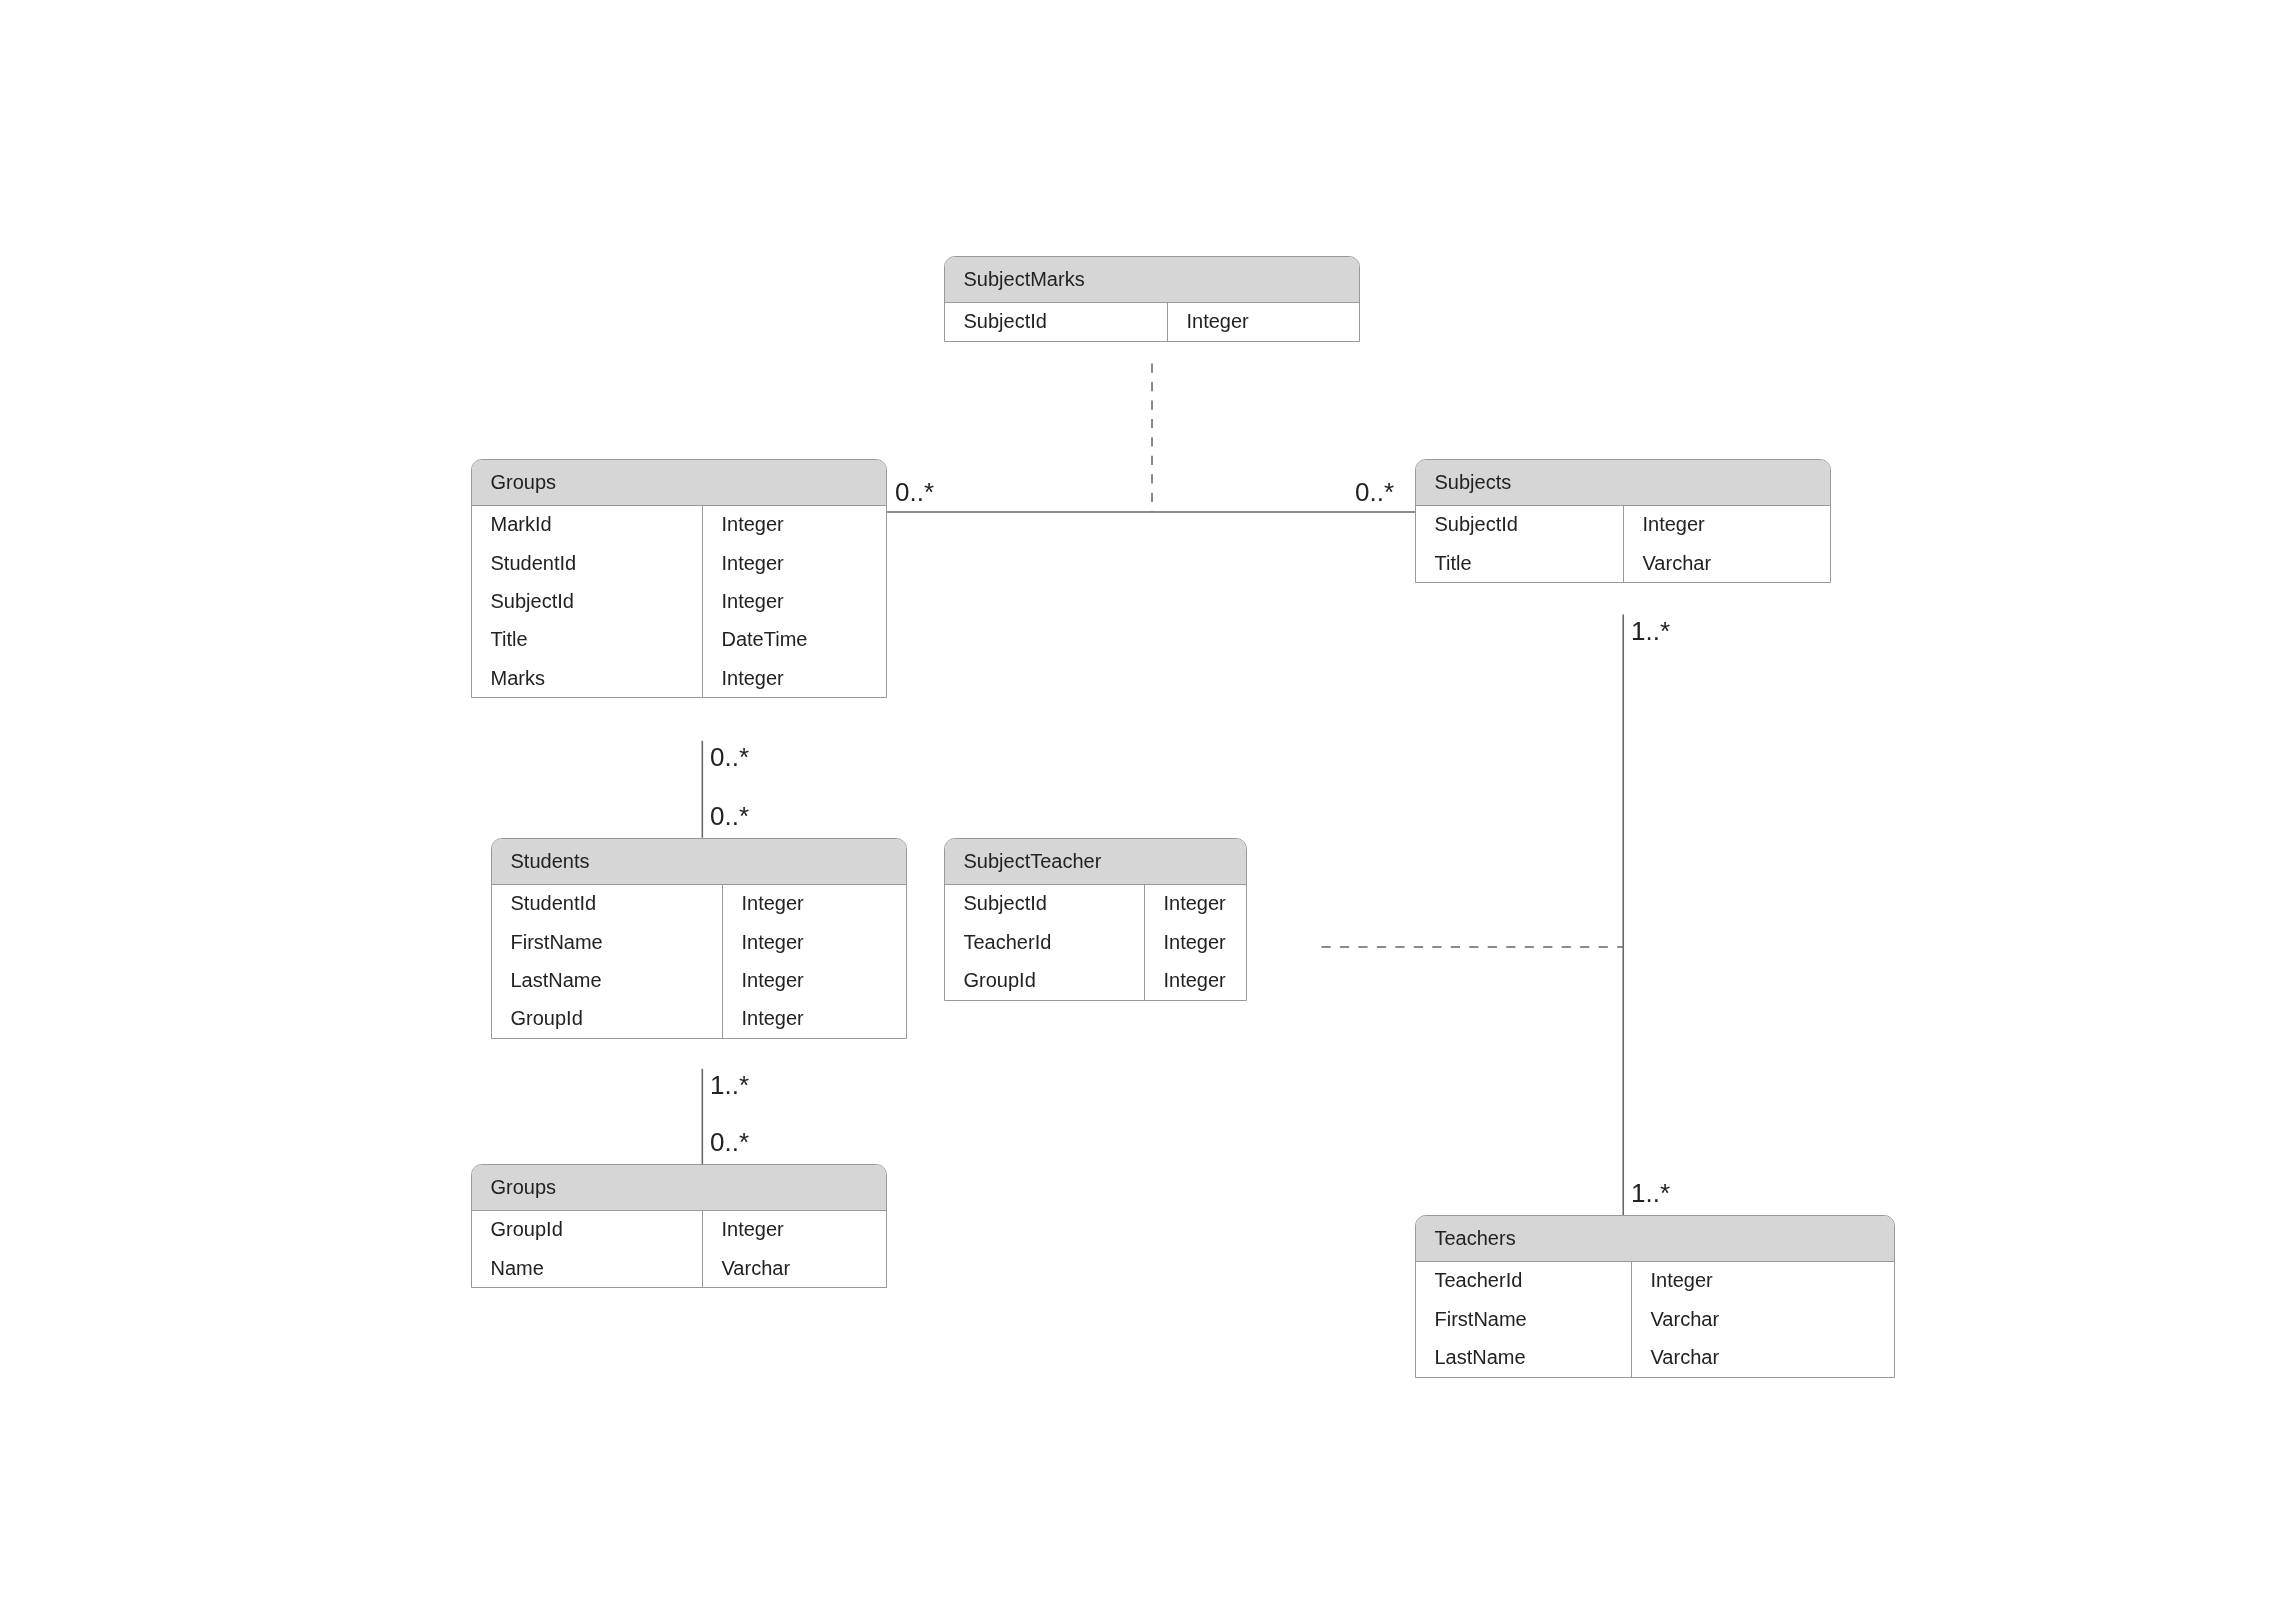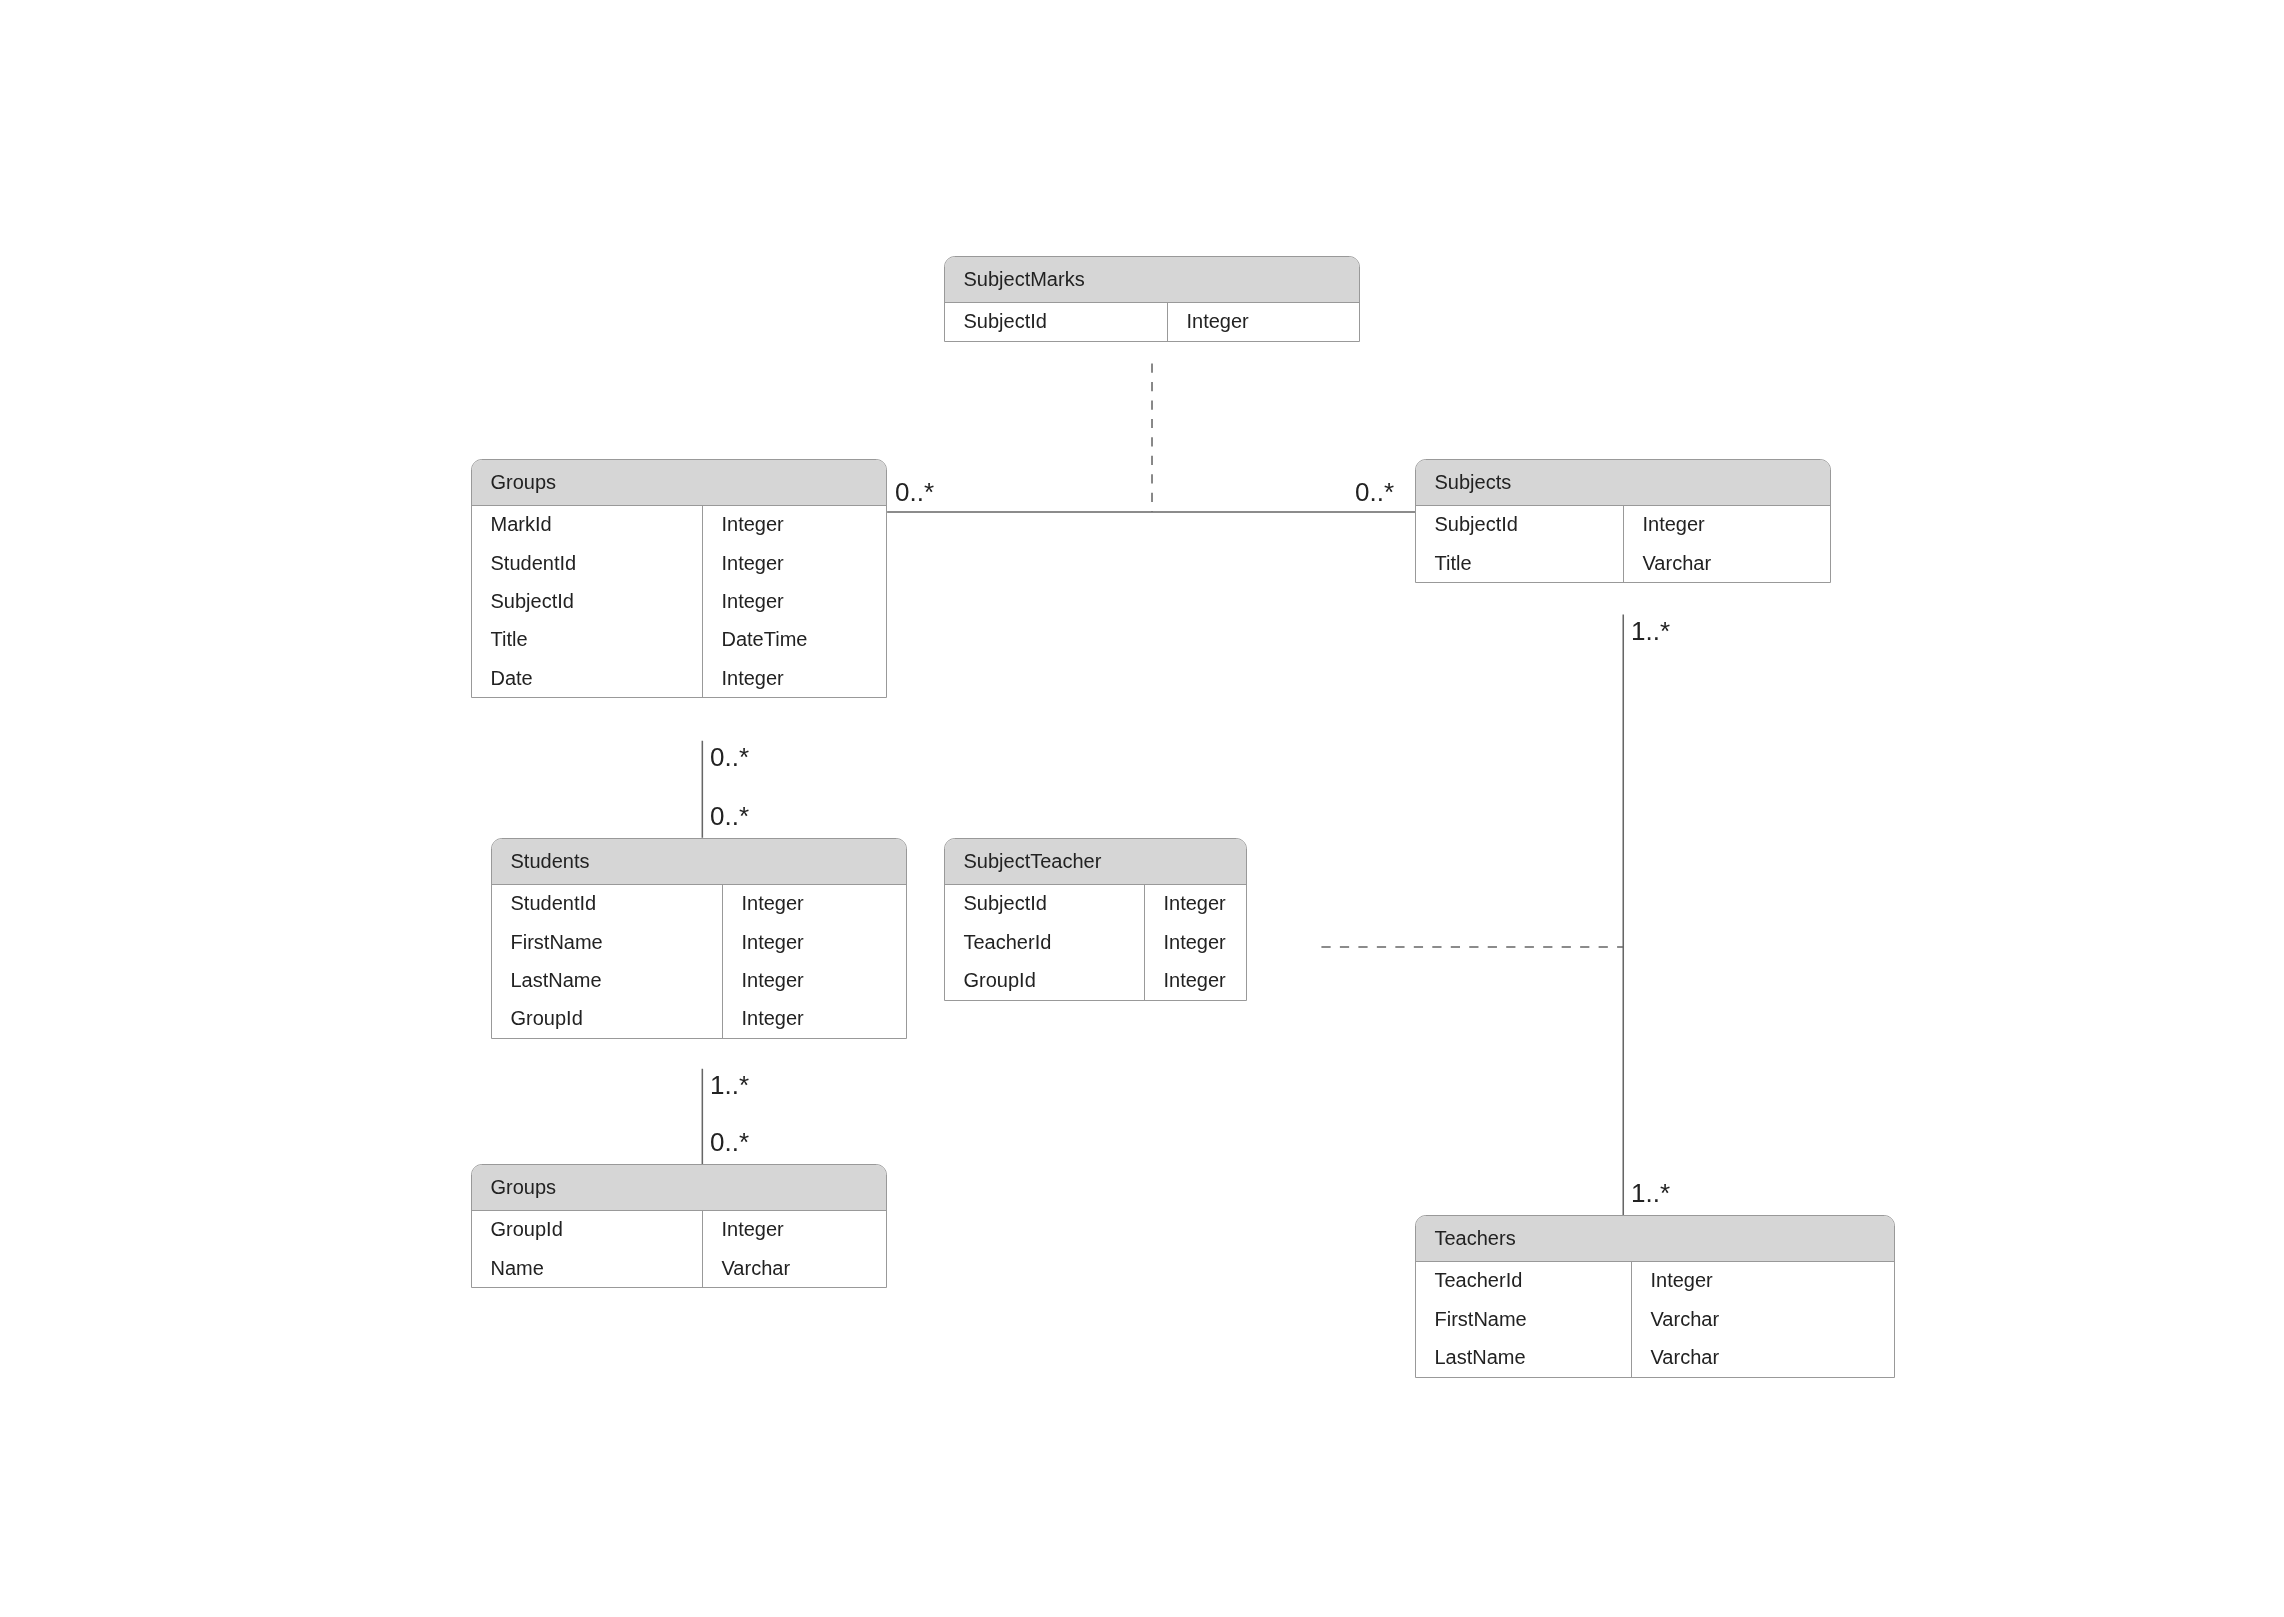--- a/index.html
+++ b/index.html
@@ -106,21 +106,21 @@
       </div>
       <div class="row">
         <div class="cell name" style="width:231px">SubjectId</div>
         <div class="cell">Integer</div>
       </div>
       <div class="row">
         <div class="cell name" style="width:231px">Title</div>
         <div class="cell">DateTime</div>
       </div>
       <div class="row">
-        <div class="cell name" style="width:231px">Date</div>
+        <div class="cell name" style="width:231px">Marks</div>
         <div class="cell">Integer</div>
       </div>
     </div>
   </div>
 
   <div class="entity" style="left:1415px; top:459px; width:416px;">
     <div class="title">Subjects</div>
     <div class="rows">
       <div class="row">
         <div class="cell name" style="width:208px">SubjectId</div>

